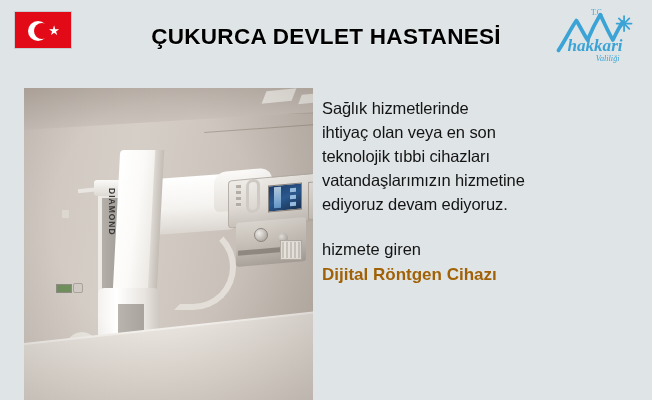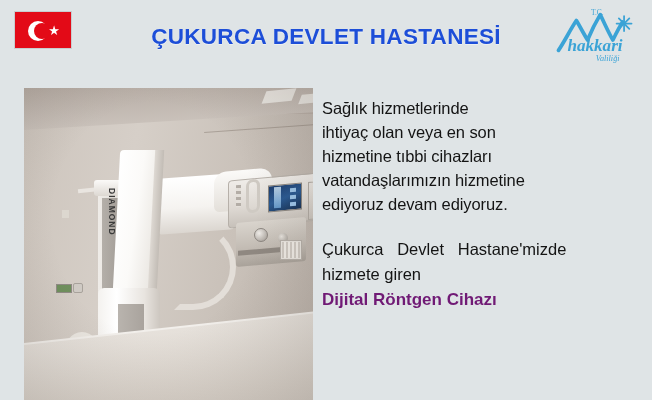--- a/index.html
+++ b/index.html
@@ -28,21 +28,21 @@
     border-radius:50%; background:#e30a17;
   }
   #flag .star{
     position:absolute; left:33px; top:13px; width:12px; height:12px;
     color:#fff; font-size:13px; line-height:12px; text-align:center;
   }
 
   #title{
     position:absolute; left:0; top:24px; width:652px;
     text-align:center;
-    color:#1d4ed8;
+    color:#000000;
     font-size:22.5px; font-weight:bold;
     letter-spacing:0.3px;
     text-shadow:0 1px 0 rgba(255,255,255,0.45);
   }
 
   #logo{
     position:absolute; right:16px; top:4px; width:82px; height:60px;
   }
   #logo svg{ display:block; width:82px; height:60px; }
 
@@ -283,21 +283,21 @@
     text-align:left; color:#141414;
   }
   .para1{
     font-size:16.5px; line-height:24px; letter-spacing:-0.1px;
   }
   .para2{
     margin-top:21px;
     font-size:16.5px; line-height:25px;
   }
   .highlight{
-    color:#701a75; font-weight:bold; font-size:17px;
+    color:#a16207; font-weight:bold; font-size:17px;
   }
   .ln{ display:block; white-space:pre; }
 </style>
 </head>
 <body>
 
 <div id="header">
 
   <div id="flag">
     <div class="crescent"></div>
@@ -383,24 +383,23 @@
 
     <div class="photo-vignette"></div>
   </div>
 </div>
 
 <div id="textcol">
 
   <div class="para1">
     <span class="ln">Sağlık hizmetlerinde</span>
     <span class="ln">ihtiyaç olan veya en son</span>
-    <span class="ln">hizmetine tıbbi cihazları</span>
+    <span class="ln">teknolojik tıbbi cihazları</span>
     <span class="ln">vatandaşlarımızın hizmetine</span>
     <span class="ln">ediyoruz devam ediyoruz.</span>
   </div>
 
   <div class="para2">
-    <span class="ln">Çukurca   Devlet   Hastane'mizde</span>
     <span class="ln">hizmete giren</span>
     <span class="ln highlight">Dijital Röntgen Cihazı</span>
   </div>
 
 </div>
 
 </body></html>

